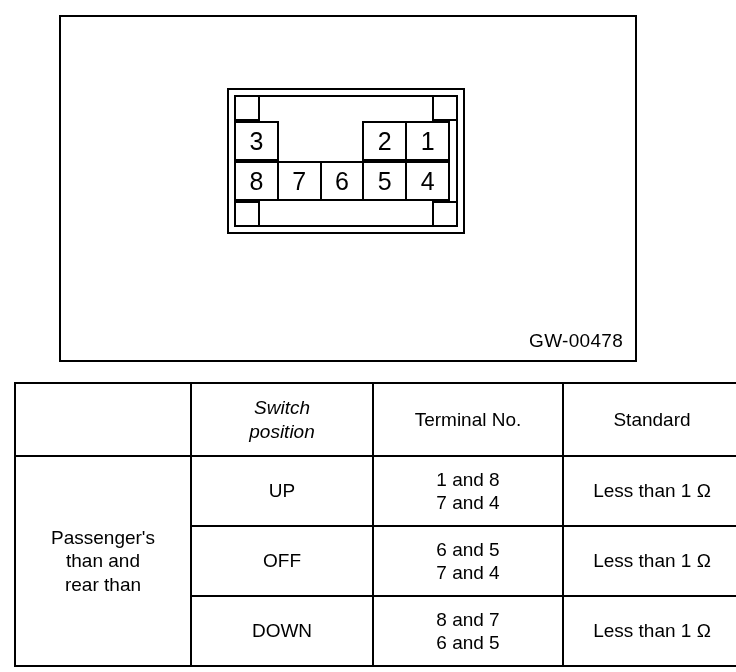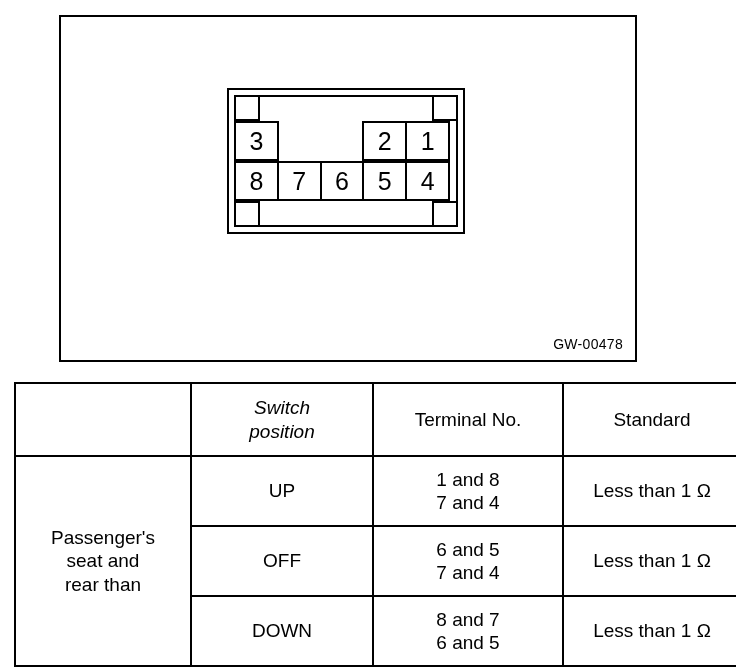--- a/index.html
+++ b/index.html
@@ -121,21 +121,21 @@
     box-sizing: border-box;
     margin-right: -2px;
     background: transparent;
   }
 
   
   #figure-code {
     position: absolute;
     right: 12px;
     bottom: 8px;
-    font-size: 14px;
+    font-size: 19px;
     letter-spacing: 0.3px;
     white-space: nowrap;
   }
 
   
   #spec-table {
     position: absolute;
     left: 14px;
     top: 382px;
     width: 686px;
@@ -216,21 +216,21 @@
         <span>position</span>
       </td>
       <td class="col-terminal">Terminal No.</td>
       <td class="col-standard">Standard</td>
     </tr>
   </thead>
   <tbody>
     <tr>
       <td class="col-group" rowspan="3">
         <span class="group-line">Passenger's</span>
-        <span class="group-line">seat and</span>
+        <span class="group-line">than and</span>
         <span class="group-line">rear than</span>
       </td>
       <td>UP</td>
       <td>
         <span class="terminal-line">1 and 8</span>
         <span class="terminal-line">7 and 4</span>
       </td>
       <td>Less than 1 Ω</td>
     </tr>
     <tr>

